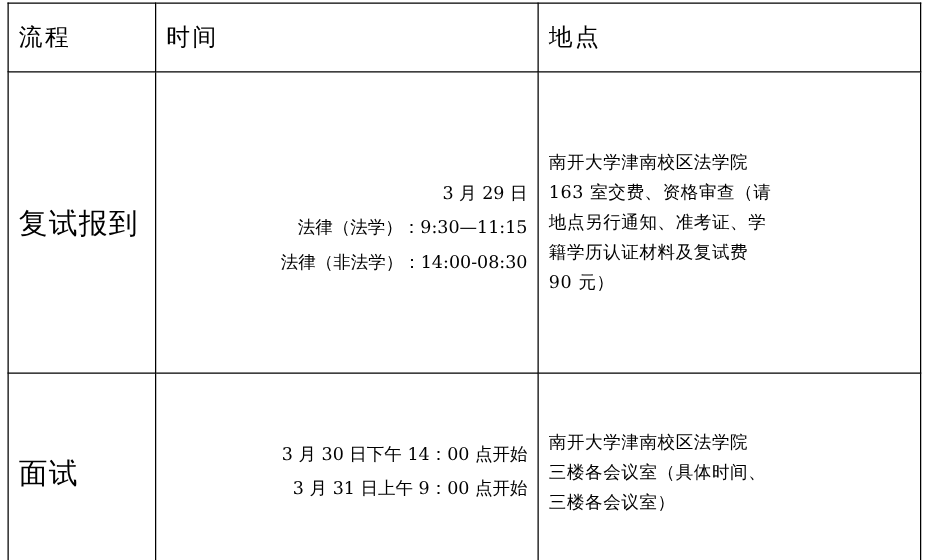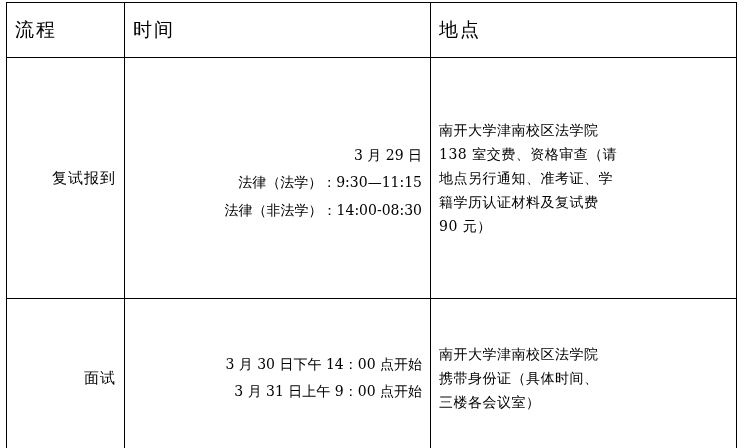--- a/index.html
+++ b/index.html
@@ -36,22 +36,22 @@
   col.c-time  { width: 306px; }
   col.c-place { width: 306px; }
 
   thead th {
     height: 46px;
     text-align: left;
     font-size: 19px;
     letter-spacing: 2px;
   }
   .stage-cell {
-    text-align: right;
-    font-size: 15px;
+    text-align: left;
+    font-size: 23px;
     letter-spacing: 1px;
   }
   .time-cell, .place-cell {
     text-align: left;
     font-size: 14px;
   }
   .place-cell {
     line-height: 1.72;
     letter-spacing: 0.5px;
   }
@@ -88,33 +88,33 @@
       <tr class="row-checkin">
         <td class="stage-cell">复试报到</td>
         <td class="time-cell">
           <div class="pad-top"></div>
           <div class="line">3 月 29 日</div>
           <div class="line">法律（法学）：9:30—11:15</div>
           <div class="line">法律（非法学）：14:00-08:30</div>
         </td>
         <td class="place-cell">
           <div class="line">南开大学津南校区法学院</div>
-          <div class="line">138 室交费、资格审查（请</div>
+          <div class="line">163 室交费、资格审查（请</div>
           <div class="line">地点另行通知、准考证、学</div>
           <div class="line">籍学历认证材料及复试费</div>
           <div class="line">90 元）</div>
         </td>
       </tr>
       <tr class="row-interview">
         <td class="stage-cell">面试</td>
         <td class="time-cell">
           <div class="line">3 月 30 日下午 14：00 点开始</div>
           <div class="line">3 月 31 日上午 9：00 点开始</div>
         </td>
         <td class="place-cell">
           <div class="line">南开大学津南校区法学院</div>
-          <div class="line">携带身份证（具体时间、</div>
+          <div class="line">三楼各会议室（具体时间、</div>
           <div class="line">三楼各会议室）</div>
         </td>
       </tr>
     </tbody>
   </table>
 </div>
 
 </body></html>

